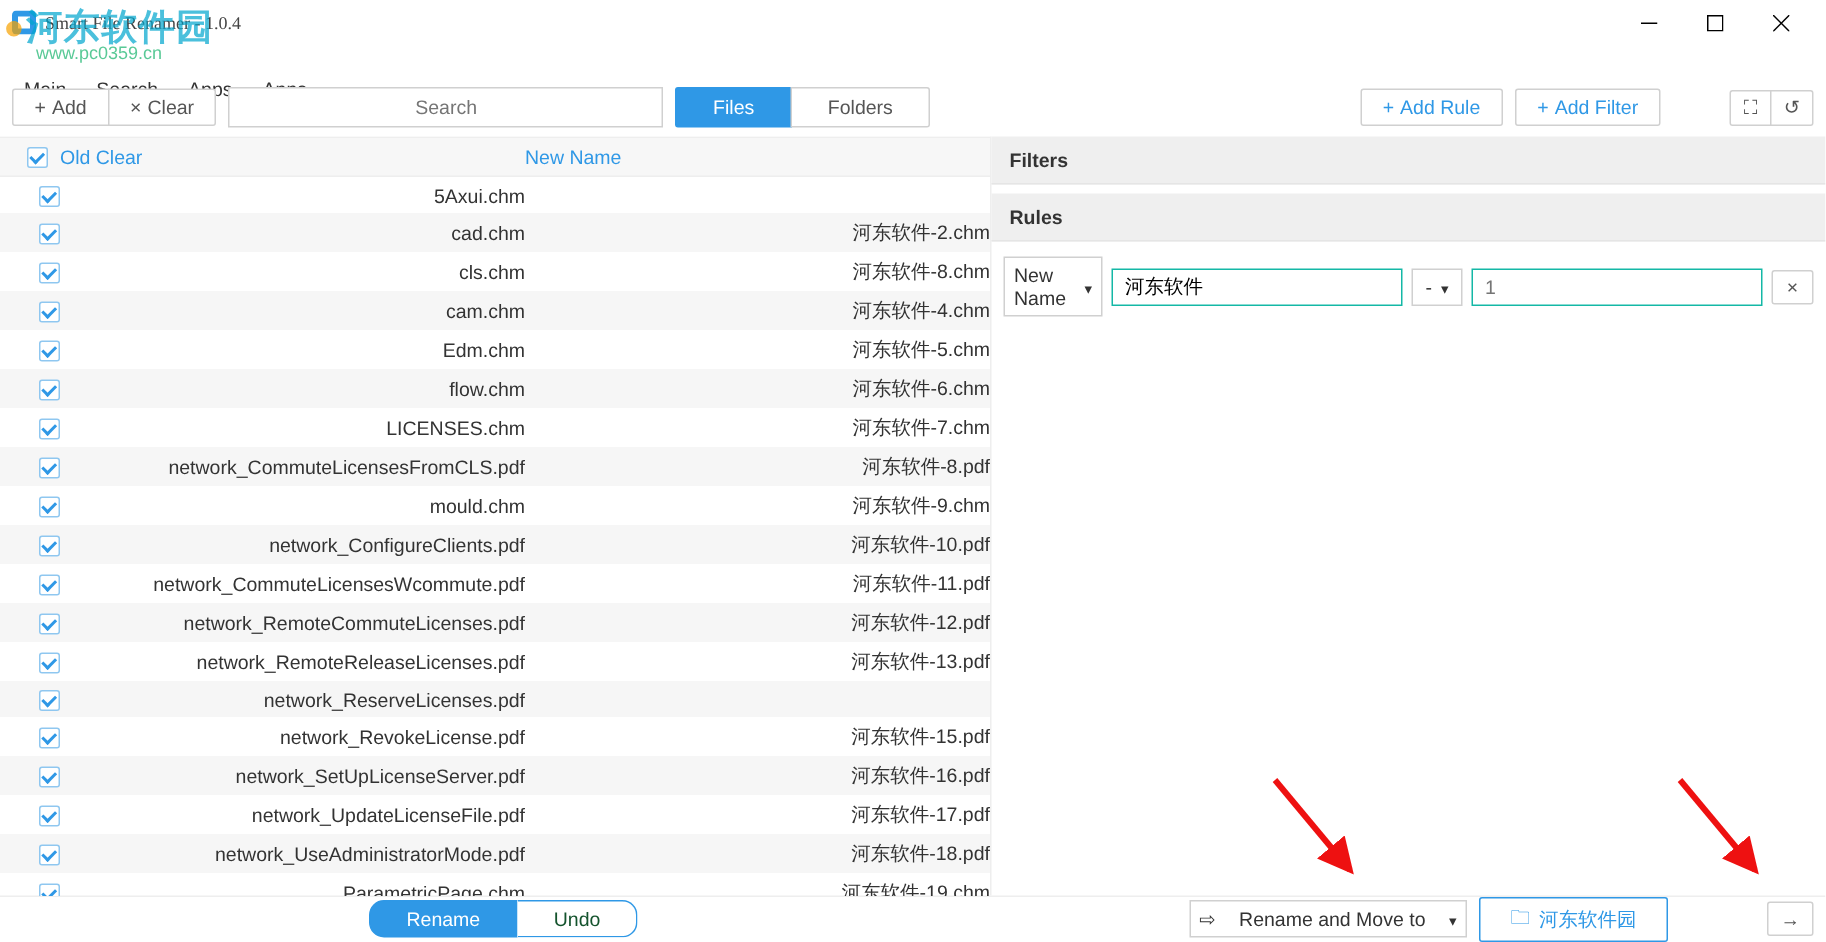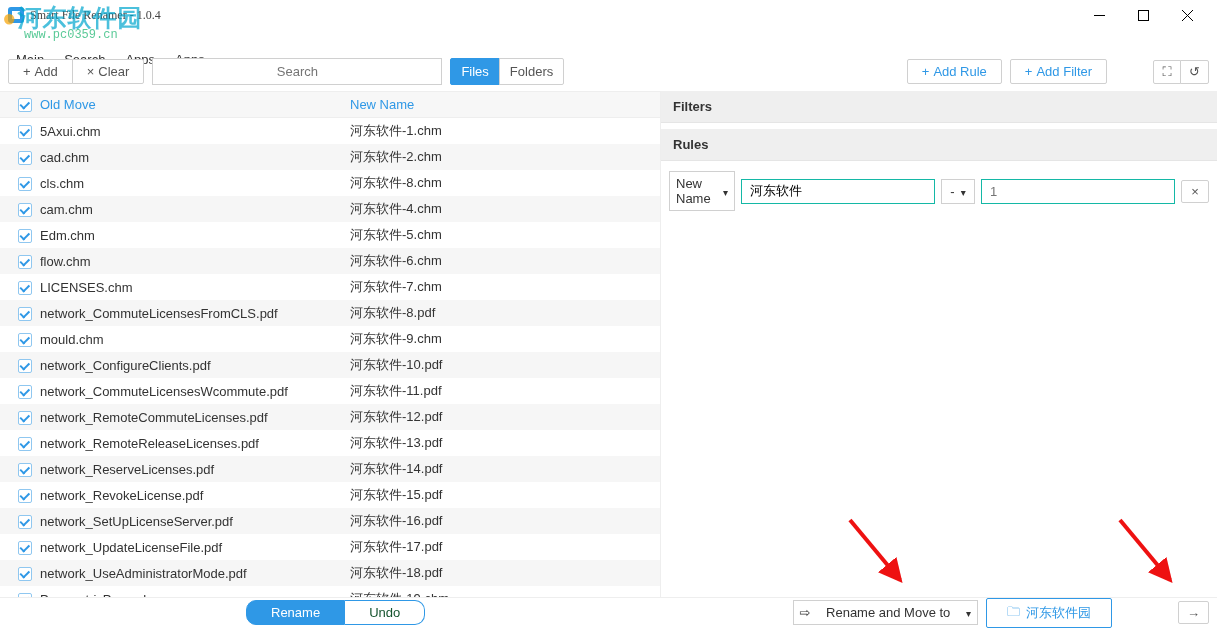--- a/index.html
+++ b/index.html
@@ -9,53 +9,53 @@
 .titlebar { height: 30px; display: flex; align-items: center; padding: 0 8px; background: #fff; }
 .titlebar .icon { width: 16px; height: 16px; margin-right: 6px; display:inline-block; }
 .titlebar .title { flex: 1; font-size: 12px; color: #444; font-family: Liberation Serif, serif; }
 .winbtns { display: flex; }
 .winbtn { width: 44px; height: 30px; display: flex; align-items: center; justify-content: center; cursor: pointer; color:#222; }
 .winbtn svg { width: 11px; height: 11px; }
 
 
 .watermark { position: absolute; top: 2px; left: 2px; font-weight: bold; font-size: 24px; color: #00a6ce; opacity: .7; pointer-events: none; letter-spacing:1px;}
 .watermark .orange{color:#f7a200;}
-.wm-sub{position:absolute;top:28px;left:24px;font-size:12px;color:#14b36b;opacity:.7;pointer-events:none;font-family:Liberation Mono, monospace;}
+.wm-sub{position:absolute;top:28px;left:24px;font-size:12px;color:#14b36b;opacity:.7;pointer-events:none;}
 
 
 .menubar { height: 22px; display: flex; align-items: center; padding: 0 8px; gap: 4px; }
 .menubar span { padding: 2px 8px; font-size: 13px; color: #333; cursor: pointer; margin-top: 36px; }
 
 
 .toolbar { display: flex; align-items: center; padding: 6px 8px; gap: 8px; }
 .btn { border: 1px solid #d0d0d0; background: #fff; padding: 4px 14px; font-size: 13px; color: #555; cursor: pointer; border-radius: 2px; display: inline-flex; align-items: center; gap: 4px; }
 .btn.small{ padding:3px 8px; min-width:28px; justify-content:center;}
 .btn-group { display: inline-flex; }
 .btn-group .btn { border-radius: 0; margin-left: -1px; }
 .btn-group .btn:first-child { border-radius: 2px 0 0 2px; margin-left: 0; }
 .btn-group .btn:last-child { border-radius: 0 2px 2px 0; }
 .search { flex: 0 0 290px; }
 .search input { width: 100%; border: 1px solid #d0d0d0; padding: 5px 8px; text-align: center; font-size: 13px; color: #000000; background:#fff;}
-.tab-btn { padding: 5px 10px; }
+.tab-btn { padding: 5px 24px; }
 .tab-btn.active { background: #2f98e6; color: #fff; border-color: #2f98e6; }
 .blue-text { color: #2f98e6; }
 .spacer { flex: 1; }
 
 
 .main { display: flex; height: calc(628px - 30px - 22px - 40px - 30px); }
 .left { flex: 0 0 660px; overflow: hidden; display:flex; flex-direction:column;}
 .right { flex: 1; border-left: 1px solid #eee; display:flex; flex-direction:column;}
 
 
 .thead { display: flex; background: #f7f7f7; border-top: 1px solid #eee; border-bottom: 1px solid #eee; font-size: 13px; padding: 5px 0;}
 .thead .col1 { width: 350px; padding-left: 18px; color: #2f98e6; display:flex; align-items:center; gap:8px;}
 .thead .col2 { flex: 1; color: #2f98e6; }
 .chk { width: 14px; height: 14px; border: 1.5px solid #8fc7f0; border-radius: 2px; display: inline-flex; align-items: center; justify-content: center; background:#fff;}
 .chk.checked::after { content: ""; width: 7px; height: 4px; border-left: 2px solid #2f98e6; border-bottom: 2px solid #2f98e6; transform: rotate(-45deg) translate(0,-1px); }
-.tbody { overflow-y: auto; flex:1; }
+.tbody { overflow-y: auto; flex:1;text-align:right; }
 .trow { display: flex; align-items: center; padding: 4px 0; font-size: 13px; }
 .trow:nth-child(even) { background: #f6f6f6; }
 .trow .cchk { width: 40px; padding-left: 18px; }
 .trow .c1 { width: 310px; color: #333; white-space:nowrap; overflow:hidden; text-overflow:ellipsis;}
 .trow .c2 { flex: 1; color: #333; }
 
 
 .panel-head { background: #efefef; padding: 8px 12px; font-size: 13px; font-weight: 600; color: #333; border-bottom:1px solid #e5e5e5;}
 .rule-row { display: flex; align-items: center; gap: 6px; padding: 10px 8px; }
 .select { border: 1px solid #d0d0d0; padding: 4px 6px; font-size: 13px; background: #fff; display:flex; align-items:center; gap:6px;}
@@ -153,29 +153,28 @@
         <span>↺</span>
       </button>
   </div>
 </div>
 
 <div class="main">
   <div class="left">
     <div class="thead">
       <div class="col1">
         <span class="chk checked"></span>
-        <span>Old Move</span>
+        <span>Old Clear</span>
       </div>
       <div class="col2">New Name</div>
     </div>
     <div class="tbody" id="tbody">
         <div class="trow">
           <div class="cchk"><span class="chk checked"></span></div>
     <div class="c1">5Axui.chm</div>
-    <div class="c2">河东软件-1.chm</div>
         </div>
         <div class="trow">
           <div class="cchk"><span class="chk checked"></span></div>
     <div class="c1">cad.chm</div>
     <div class="c2">河东软件-2.chm</div>
         </div>
         <div class="trow">
           <div class="cchk"><span class="chk checked"></span></div>
     <div class="c1">cls.chm</div>
     <div class="c2">河东软件-8.chm</div>
@@ -226,21 +225,20 @@
     <div class="c2">河东软件-12.pdf</div>
         </div>
         <div class="trow">
           <div class="cchk"><span class="chk checked"></span></div>
     <div class="c1">network_RemoteReleaseLicenses.pdf</div>
     <div class="c2">河东软件-13.pdf</div>
         </div>
         <div class="trow">
           <div class="cchk"><span class="chk checked"></span></div>
     <div class="c1">network_ReserveLicenses.pdf</div>
-    <div class="c2">河东软件-14.pdf</div>
         </div>
         <div class="trow">
           <div class="cchk"><span class="chk checked"></span></div>
     <div class="c1">network_RevokeLicense.pdf</div>
     <div class="c2">河东软件-15.pdf</div>
         </div>
         <div class="trow">
           <div class="cchk"><span class="chk checked"></span></div>
     <div class="c1">network_SetUpLicenseServer.pdf</div>
     <div class="c2">河东软件-16.pdf</div>

